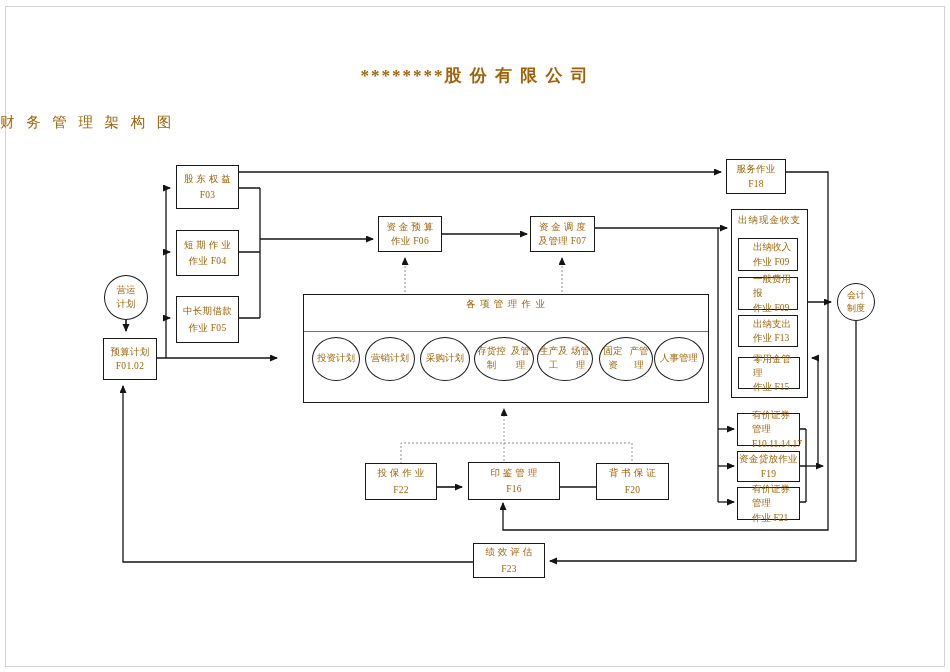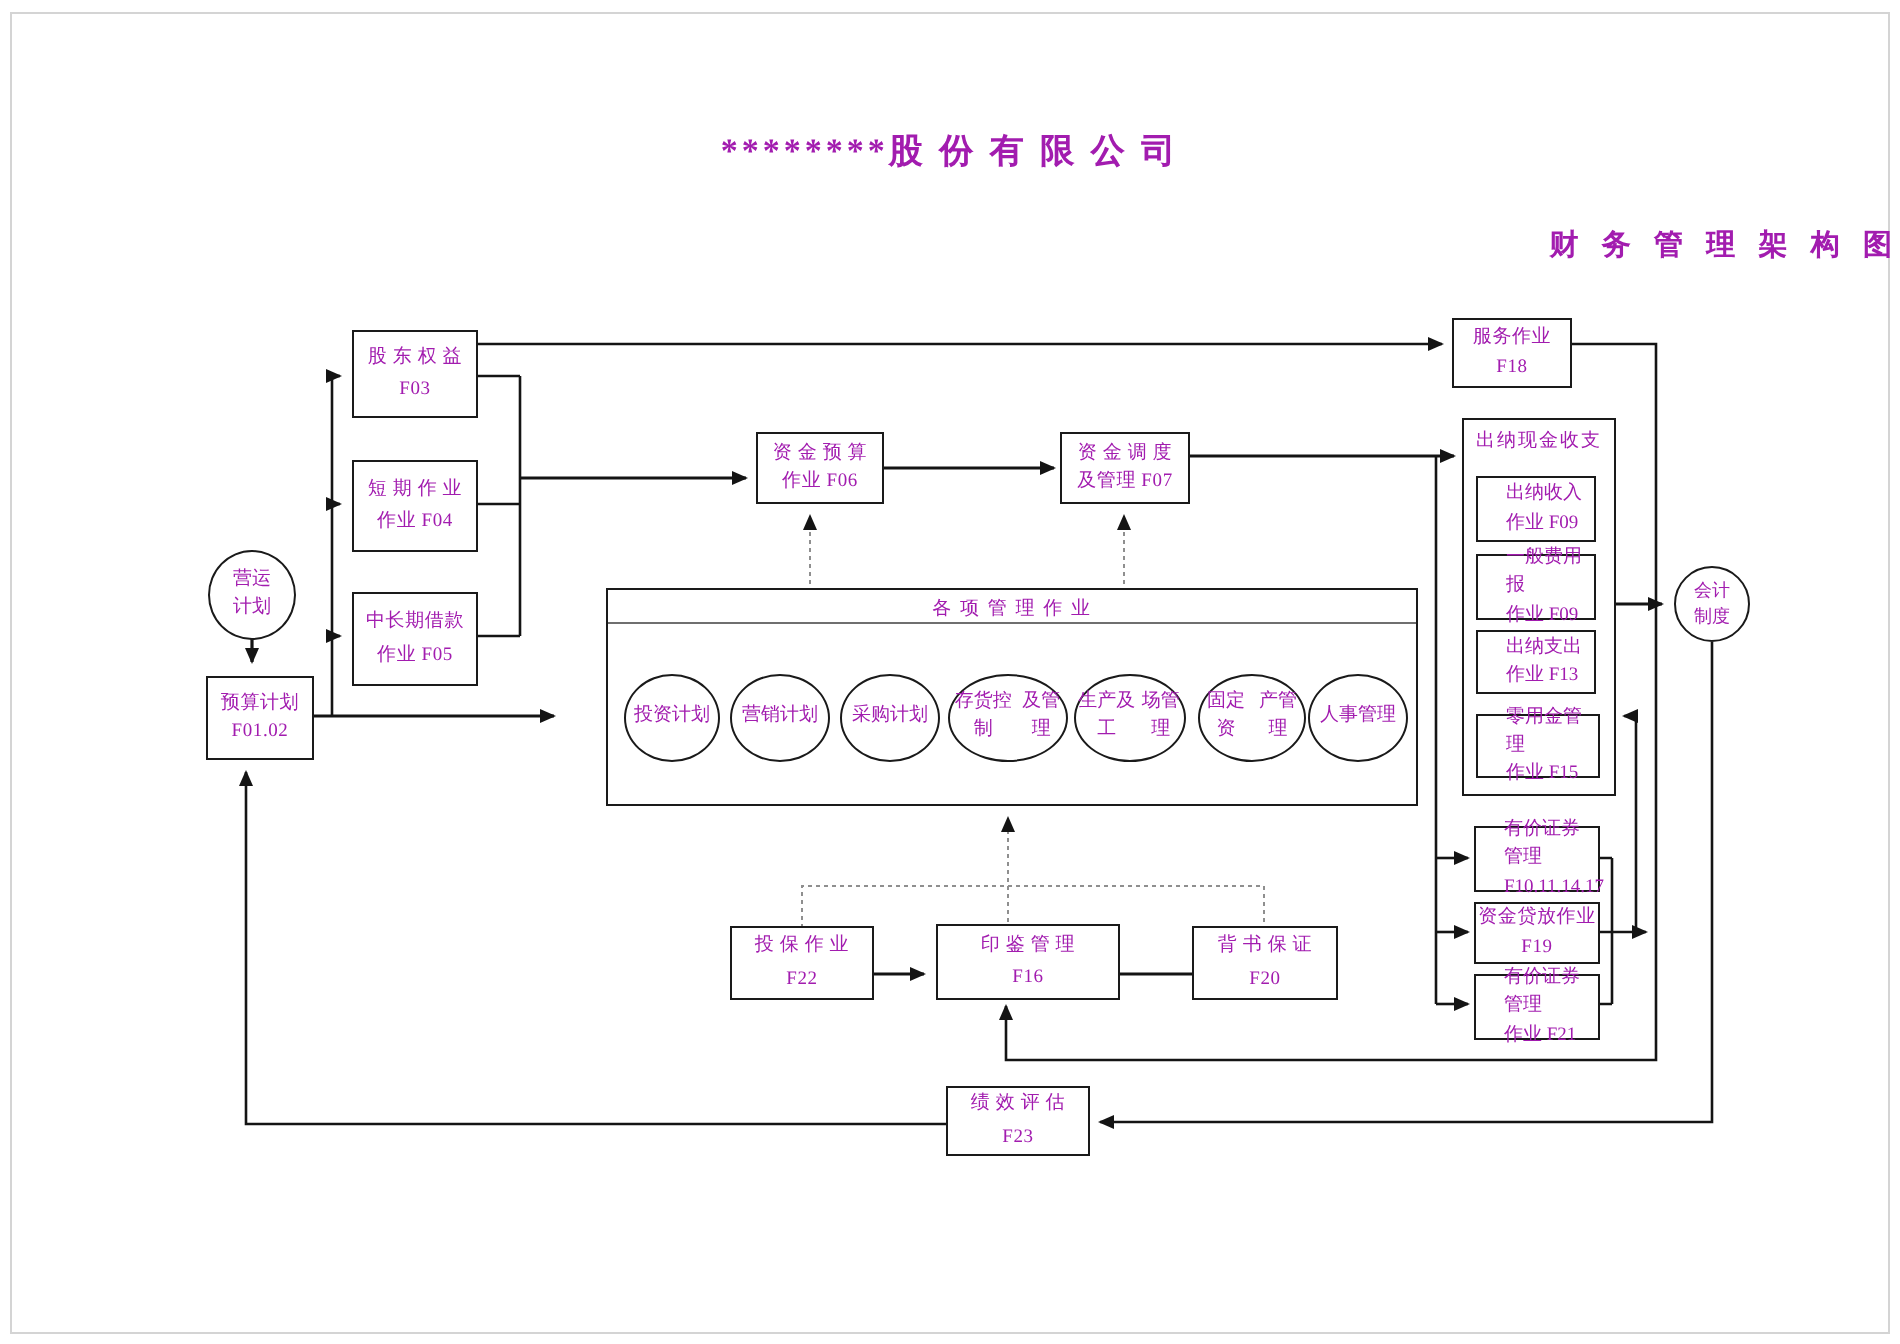--- a/index.html
+++ b/index.html
@@ -1,41 +1,41 @@
 <!DOCTYPE html>
 <html><head>
 <meta charset="utf-8">
 <style>
   html,body{margin:0;padding:0;background:#f2f2f2;}
   .stage{
     position:relative;width:950px;height:672px;background:#ffffff;
-    font-family:"Liberation Serif","DejaVu Serif",serif;color:#a21caf;
+    font-family:"Liberation Serif","DejaVu Serif",serif;color:#a16207;
     overflow:hidden;margin:0 auto;
   }
   .frame{position:absolute;left:5px;top:6px;right:5px;bottom:5px;border:1px solid #d4d4d4;pointer-events:none;}
   .page-title{position:absolute;left:0;top:64px;width:100%;text-align:center;
     font-size:17px;font-weight:bold;letter-spacing:2px;}
-  .page-subtitle{position:absolute;left:0;top:113px;width:100%;text-align:right;
-    font-size:14.5px;font-weight:bold;letter-spacing:4px;}
+  .page-subtitle{position:absolute;left:0;top:113px;width:100%;text-align:left;
+    font-size:14.5px;font-weight:normal;letter-spacing:4px;}
   svg.connectors{position:absolute;left:0;top:0;}
   .box{
     position:absolute;border:1.4px solid #1a1a1a;background:#fff;
     display:flex;flex-direction:column;align-items:center;justify-content:center;
     font-size:9.5px;line-height:1.7;text-align:center;letter-spacing:0.3px;box-sizing:border-box;
   }
   .box.thick{border-width:1.8px;}
   .box.tight{line-height:1.5;}
   .box.left{align-items:flex-start;text-align:left;padding-left:14px;letter-spacing:0;}
   .circle{border-radius:50%;line-height:1.45;letter-spacing:0;}
   .container{position:absolute;border:1.6px solid #1a1a1a;background:#fff;box-sizing:border-box;}
   .container .ctitle{
     display:block;width:100%;text-align:center;font-size:9.5px;letter-spacing:1px;
     padding-top:4px;box-sizing:border-box;
   }
-  .mgmt .ctitle{border-bottom:1.8px solid #6f6f6f;padding-bottom:0;padding-top:3px;}
+  .mgmt .ctitle{border-bottom:1.8px solid #6f6f6f;padding-bottom:20px;padding-top:3px;}
   .ellipse{
     position:absolute;border:1.3px solid #1a1a1a;border-radius:50%;background:#fff;
     display:flex;flex-direction:row;align-items:center;justify-content:center;
     font-size:9.5px;line-height:1.45;text-align:center;box-sizing:border-box;
   }
 </style>
 </head>
 <body>
 
 <div class="stage">

